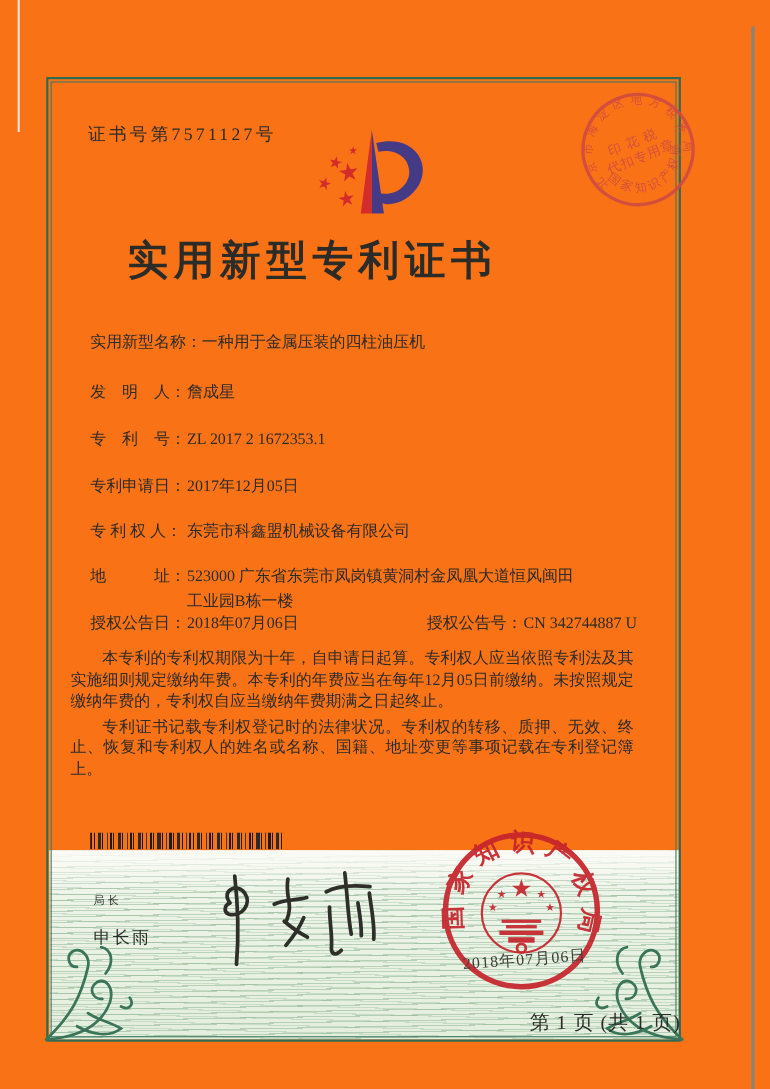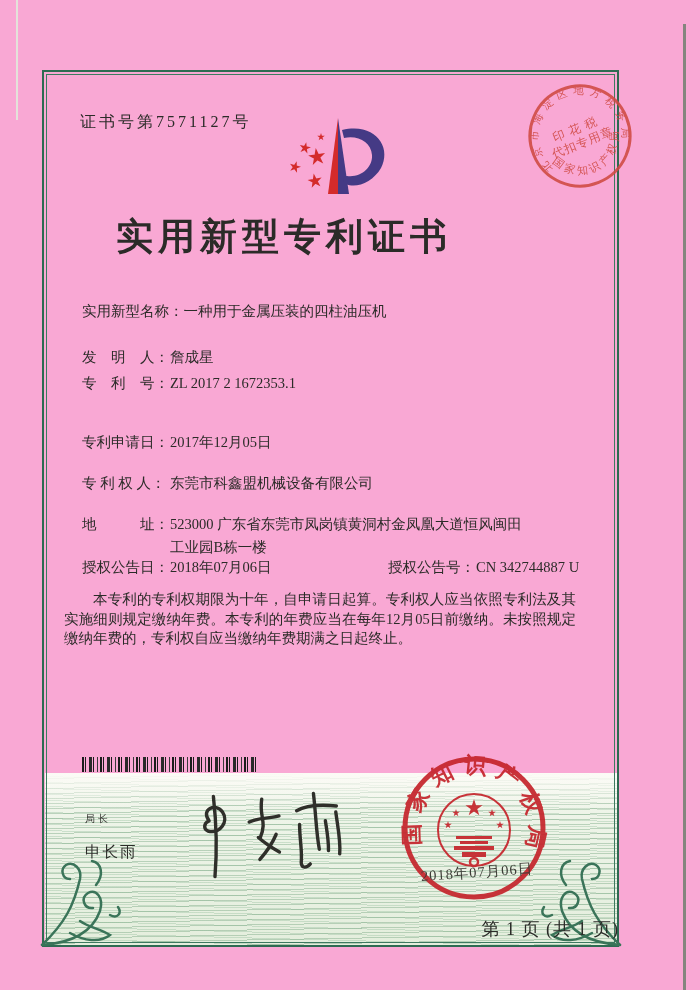--- a/index.html
+++ b/index.html
@@ -1,19 +1,19 @@
 <!DOCTYPE html>
 <html><head>
 <meta charset="utf-8">
 <style>
   html,body{margin:0;padding:0;}
   body{background:#ffffff;}
   .screen{
     position:relative;width:700px;height:990px;overflow:hidden;
-    background:#f9a8d4;
+    background:#f97316;
     font-family:"Liberation Serif","DejaVu Serif",serif;
     color:#2b2b28;
   }
   
   .scan-edge-right{position:absolute;left:683px;top:24px;width:3px;height:966px;background:#85857e;}
   .scan-edge-left{position:absolute;left:16px;top:0;width:2px;height:120px;background:#e4e2da;}
 
   
   .frame{position:absolute;left:42px;top:70px;width:577px;height:877px;
     border:2.5px solid #2e6b52;box-sizing:border-box;z-index:3;pointer-events:none;}
@@ -106,21 +106,21 @@
   <div class="title">实用新型专利证书</div>
 
   <div class="field" style="top:300px">
     <span class="flabel">实用新型名称：</span><span class="fvalue">一种用于金属压装的四柱油压机</span>
   </div>
 
   <div class="field" style="top:346px">
     <span class="flabel">发　明　人：</span><span class="fvalue">詹成星</span>
   </div>
 
-  <div class="field" style="top:372px">
+  <div class="field" style="top:389px">
     <span class="flabel">专　利　号：</span><span class="fvalue">ZL 2017 2 1672353.1</span>
   </div>
 
   <div class="field" style="top:431px">
     <span class="flabel">专利申请日：</span><span class="fvalue">2017年12月05日</span>
   </div>
 
   <div class="field" style="top:472px">
     <span class="flabel">专 利 权 人：</span><span class="fvalue">东莞市科鑫盟机械设备有限公司</span>
   </div>
@@ -132,20 +132,21 @@
 
   <div class="field" style="top:556px">
     <span class="flabel">授权公告日：</span><span class="fvalue">2018年07月06日</span>
     <span class="grant-no-pair">
       <span class="flabel">授权公告号：</span><span class="fvalue">CN 342744887 U</span>
     </span>
   </div>
 
   <div class="paragraphs">
     <p>本专利的专利权期限为十年，自申请日起算。专利权人应当依照专利法及其实施细则规定缴纳年费。本专利的年费应当在每年12月05日前缴纳。未按照规定缴纳年费的，专利权自应当缴纳年费期满之日起终止。</p>
+    <p>专利证书记载专利权登记时的法律状况。专利权的转移、质押、无效、终止、恢复和专利权人的姓名或名称、国籍、地址变更等事项记载在专利登记簿上。</p>
   </div>
 
   <div class="barcode"></div>
 
   <div class="director-title">局长</div>
   <div class="director-name">申长雨</div>
 
   <svg class="signature" viewBox="0 0 170 90" aria-label="申长雨">
     <g fill="none" stroke="#2f2f2a" stroke-width="3.4" stroke-linecap="round">
       <path d="M30 30 C22 18 38 12 44 22 C50 32 40 44 28 40 C24 38 24 32 30 30"></path>

